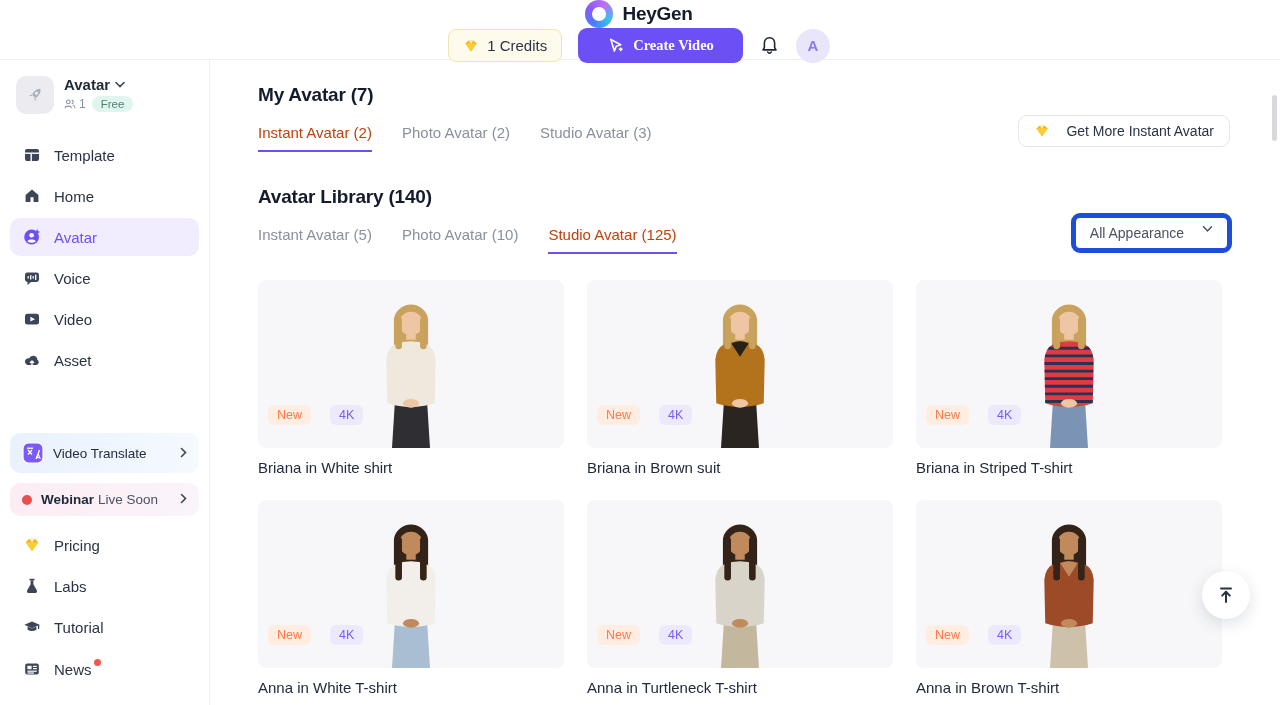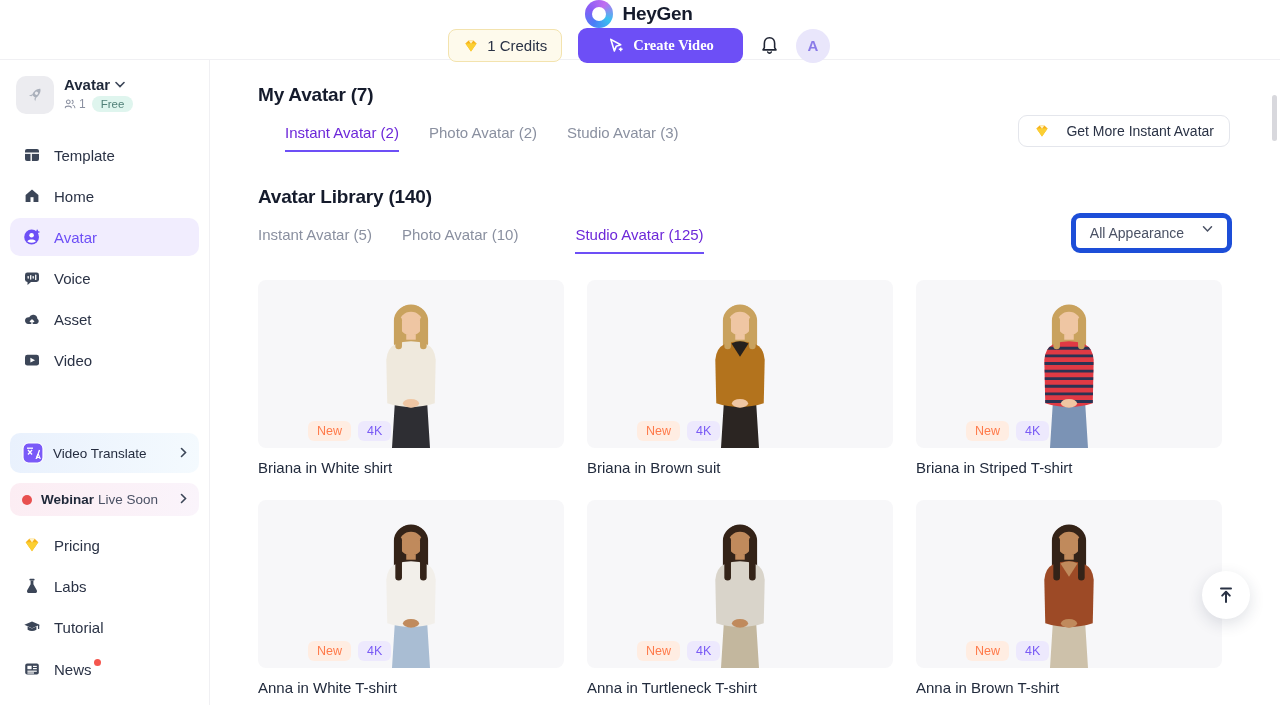--- a/index.html
+++ b/index.html
@@ -50,34 +50,34 @@
   .webinar-rest { color:#4a5164; margin-left:4px; }
   .news-dot { display:inline-block; width:7px; height:7px; border-radius:50%; background:#f5564e;
     margin-left:2px; vertical-align:9px; }
 
   
   .main { position:absolute; top:60px; left:210px; width:1070px; height:645px; padding:24px 48px 8px 48px; }
   .section { position:relative; }
   .section-title { font-size:19px; font-weight:700; color:#151b2c; letter-spacing:-0.2px; }
   .tabs { display:flex; gap:30px; margin-top:18px; border-bottom:none; }
   .tab { font-size:15px; color:#8a90a0; padding-bottom:9px; cursor:pointer; border-bottom:2.5px solid transparent; }
-  .tab.active { color:#6d28d9; border-bottom-color:#6d4ff6;margin-left:27px; }
+  .tab.active { color:#c2410c; border-bottom-color:#6d4ff6; }
   .get-more-btn { position:absolute; right:2px; top:31px; display:flex; align-items:center; gap:16px;
     background:#fff; border:1px solid #e4e6ec; border-radius:9px; padding:7px 15px; font-size:14px;
     font-weight:500; color:#2a3245; cursor:pointer; font-family:inherit; }
   .section-library { margin-top:34px; }
   .filter-select { position:absolute; right:0; top:27px; display:flex; gap:18px;
     background:#fff; border:5px solid #1d4ed8; border-radius:9px; padding:7px 14px; font-size:14px;
     color:#4a5164; cursor:pointer; font-family:inherit; }
 
   .cards-grid { margin-top:26px; display:grid; grid-template-columns:repeat(3,306px); column-gap:23px; row-gap:24px; }
   .card { cursor:pointer; }
   .card-img { position:relative; width:306px; height:168px; background:#f7f7f9; border-radius:8px; overflow:hidden; }
   .fig { position:absolute; left:50%; bottom:0; transform:translateX(-50%); height:152px; width:114px; }
-  .badges { position:absolute; left:10px; bottom:7px; display:flex; gap:7px;margin-left:40px; }
+  .badges { position:absolute; left:10px; bottom:23px; display:flex; gap:19px; }
   .badge { font-size:12.5px; font-weight:500; padding:3px 9px; border-radius:6px; }
   .badge-new { background:#ffede2; color:#ff7a4a; }
   .badge-res { background:#ede9fd; color:#7a5bf5; }
   .card-label { margin-top:11px; font-size:15px; font-weight:500; color:#222b3d; }
 
   
   .scrolltop-btn { position:fixed; right:30px; bottom:86px; width:48px; height:48px; border-radius:50%;
     background:#fff; border:none; box-shadow:0 5px 16px rgba(30,40,70,.14); cursor:pointer;
     display:flex; align-items:center; justify-content:center; z-index:40; }
   .scrollbar-thumb { position:fixed; right:3px; top:95px; width:5px; height:46px; border-radius:3px;
@@ -188,31 +188,31 @@
           <line x1="5.2" y1="7.6" x2="5.2" y2="9"></line>
           <line x1="7.7" y1="6.6" x2="7.7" y2="10"></line>
           <line x1="10.2" y1="7.6" x2="10.2" y2="9"></line>
           <line x1="12.7" y1="6.2" x2="12.7" y2="10.4"></line>
         </g>
       </svg>
     <span>Voice</span>
   </div>
   <div class="nav-item">
     <svg width="18" height="18" viewBox="0 0 18 18">
+        <rect x="2" y="3.8" width="14" height="10.8" rx="2.4" fill="#3c4658"></rect>
+        <path d="M7.4,6.8 L12,9.2 L7.4,11.6 Z" fill="#fff"></path>
+      </svg>
+    <span>Video</span>
+  </div>
+  <div class="nav-item">
+    <svg width="18" height="18" viewBox="0 0 18 18">
         <path d="M5.2,14 A3.4,3.4 0 1 1 6.2,7.3 A4.3,4.3 0 0 1 14.4,8.7 A2.9,2.9 0 0 1 13.4,14 Z" fill="#3c4658"></path>
         <path d="M9,14 V10.2 M7.4,11.6 L9,10 L10.6,11.6" fill="none" stroke="#fff" stroke-width="1.4" stroke-linecap="round" stroke-linejoin="round"></path>
       </svg>
     <span>Asset</span>
-  </div>
-  <div class="nav-item">
-    <svg width="18" height="18" viewBox="0 0 18 18">
-        <rect x="2" y="3.8" width="14" height="10.8" rx="2.4" fill="#3c4658"></rect>
-        <path d="M7.4,6.8 L12,9.2 L7.4,11.6 Z" fill="#fff"></path>
-      </svg>
-    <span>Video</span>
   </div>
 
   <div class="promos">
     <div class="promo promo-translate">
       <svg width="22" height="22" viewBox="0 0 22 22">
           <rect x="1" y="1" width="20" height="20" rx="5.5" fill="#7a5af8" stroke="#fff" stroke-width="1.2"></rect>
           <line x1="5" y1="6.2" x2="11" y2="6.2" stroke="#fff" stroke-width="1.3"></line>
           <line x1="6" y1="8" x2="10" y2="12.5" stroke="#fff" stroke-width="1.3"></line>
           <line x1="10" y1="8" x2="6" y2="12.5" stroke="#fff" stroke-width="1.3"></line>
           <line x1="14.5" y1="16.5" x2="17.5" y2="8" stroke="#fff" stroke-width="1.3"></line>

